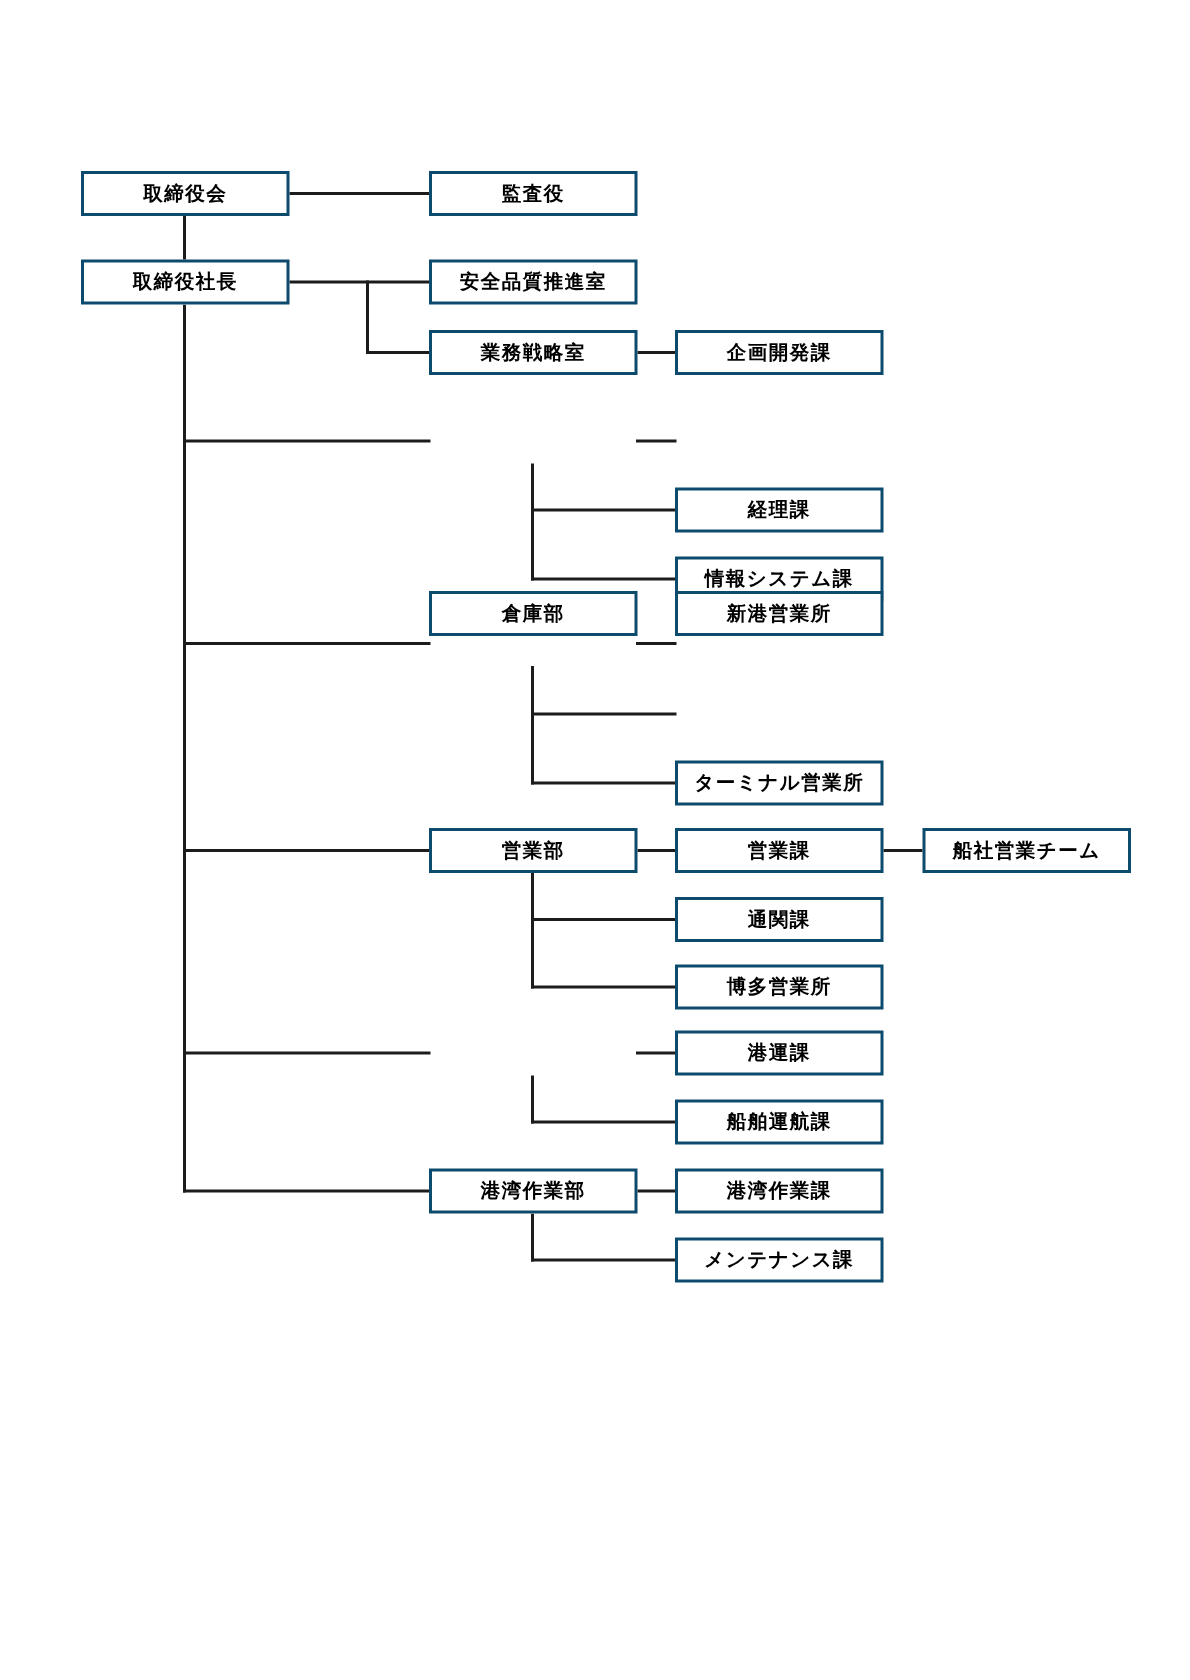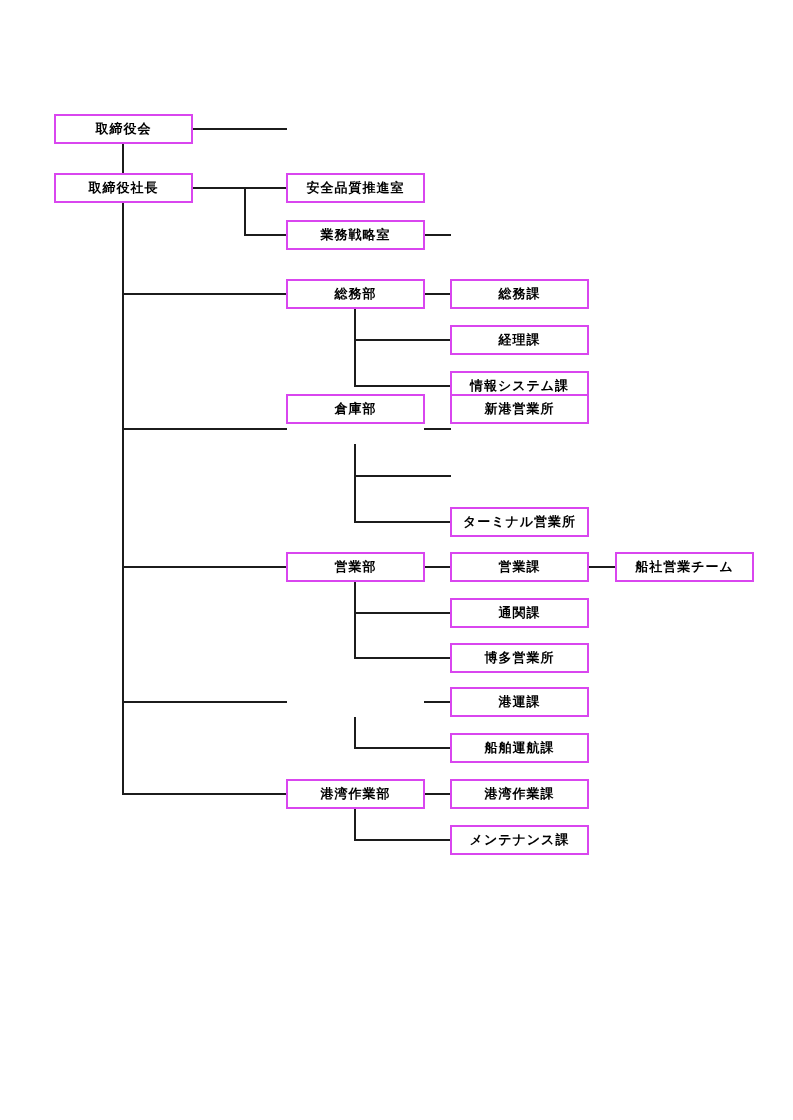--- a/index.html
+++ b/index.html
@@ -3,21 +3,21 @@
 <meta charset="utf-8">
 <style>
   html,body{margin:0;padding:0;}
   body{
     width:793px;height:1120px;background:#ffffff;position:relative;overflow:hidden;
     font-family:"Liberation Sans","DejaVu Sans",sans-serif;
   }
   .canvas{position:absolute;left:0;top:0;width:793px;height:1120px;}
   .node{
     position:absolute;width:139px;height:30px;box-sizing:border-box;
-    border:2px solid #d946ef;background:#ffffff;color:#000000;
+    border:2px solid #0c4a6e;background:#ffffff;color:#000000;
     display:flex;align-items:center;justify-content:center;
     font-size:13px;font-weight:bold;letter-spacing:1px;white-space:nowrap;
   }
   .line{position:absolute;background:#1c1c1c;}
   .h{height:2px;}
   .v{width:2px;}
   
   .c0{left:54px}.c1{left:286px}.c2{left:450px}.c3{left:615px}
   
   .r1{top:114px}.r2{top:173px}.r3{top:220px}.r4{top:279px}.r5{top:325px}
@@ -62,25 +62,25 @@
 
   <div class="line h" style="left:424px;top:701px;width:27px"></div>
   <div class="line v" style="left:354px;top:717px;height:32px"></div>
   <div class="line h" style="left:354px;top:747px;width:97px"></div>
 
   <div class="line h" style="left:424px;top:793px;width:27px"></div>
   <div class="line v" style="left:354px;top:809px;height:32px"></div>
   <div class="line h" style="left:354px;top:839px;width:97px"></div>
 
   <div class="node c0 r1">取締役会</div>
+  <div class="node c1 r1">監査役</div>
   <div class="node c0 r2">取締役社長</div>
   <div class="node c1 r2">安全品質推進室</div>
   <div class="node c1 r3">業務戦略室</div>
-  <div class="node c1 r4">総務部</div>
-  <div class="node c2 r4">総務課</div>
+  <div class="node c2 r3">企画開発課</div>
   <div class="node c2 r6">情報システム課</div>
   <div class="node c2 r5">経理課</div>
   <div class="node c1 r7">倉庫部</div>
   <div class="node c2 r7">新港営業所</div>
   <div class="node c2 r9">ターミナル営業所</div>
   <div class="node c1 r10">営業部</div>
   <div class="node c2 r10">営業課</div>
   <div class="node c3 r10">船社営業チーム</div>
   <div class="node c2 r11">通関課</div>
   <div class="node c2 r12">博多営業所</div>

